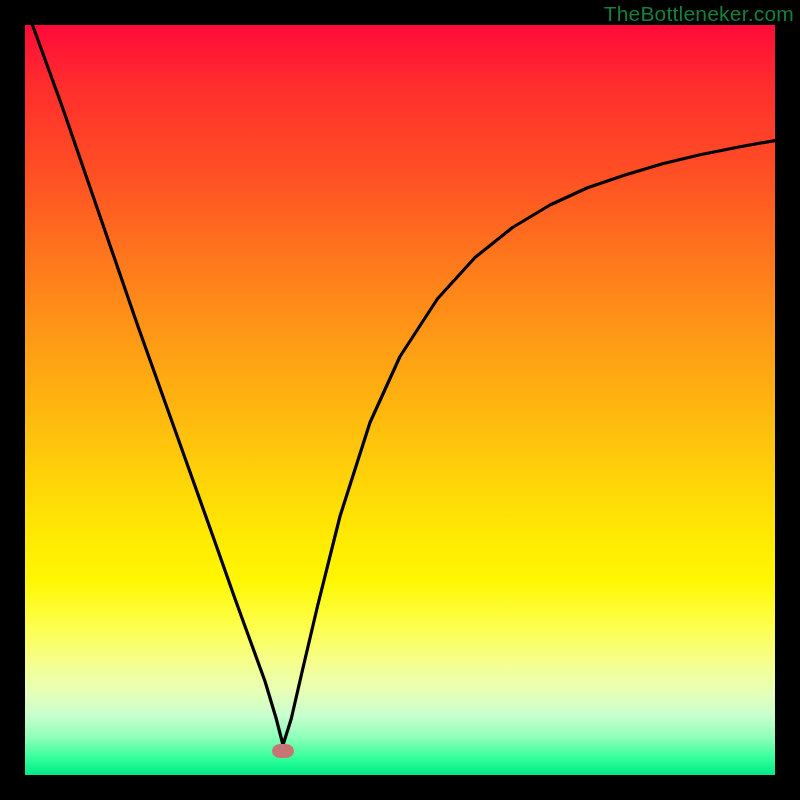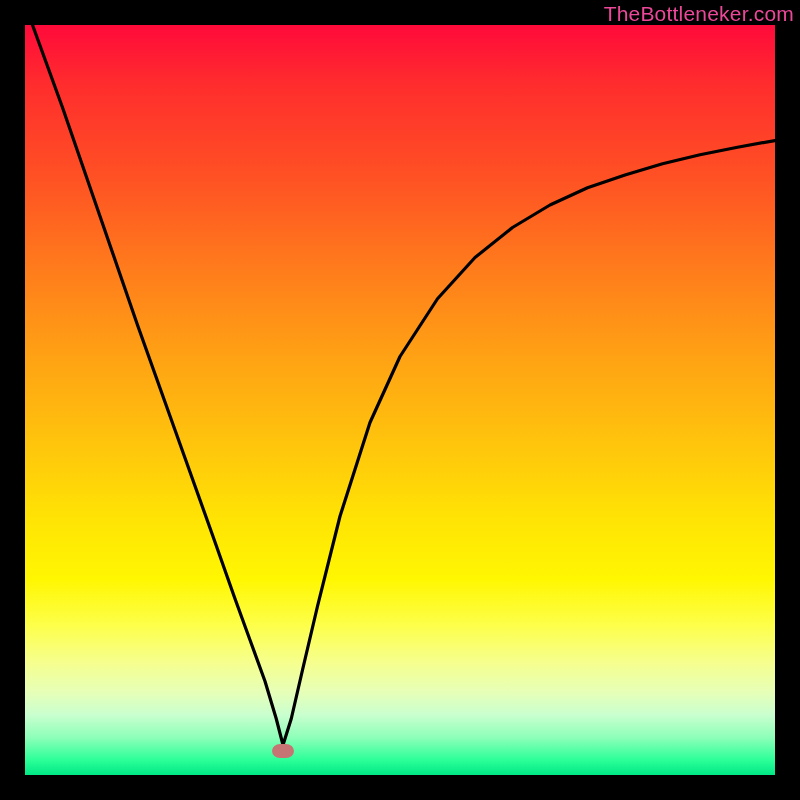--- a/index.html
+++ b/index.html
@@ -54,21 +54,21 @@
     height: 14px;
     border-radius: 8px / 7px;
     background: #c77574;
   }
   .watermark {
     position: absolute;
     top: 2px;
     right: 6px;
     font-family: Arial, Helvetica, sans-serif;
     font-size: 21px;
-    color: #ec4899;
+    color: #15803d;
     letter-spacing: 0.2px;
   }
 </style>
 </head>
 <body>
 
 <div class="frame">
 
   <div class="plot-area">
     <svg class="curve-svg" viewBox="0 0 750 750" preserveAspectRatio="none">

